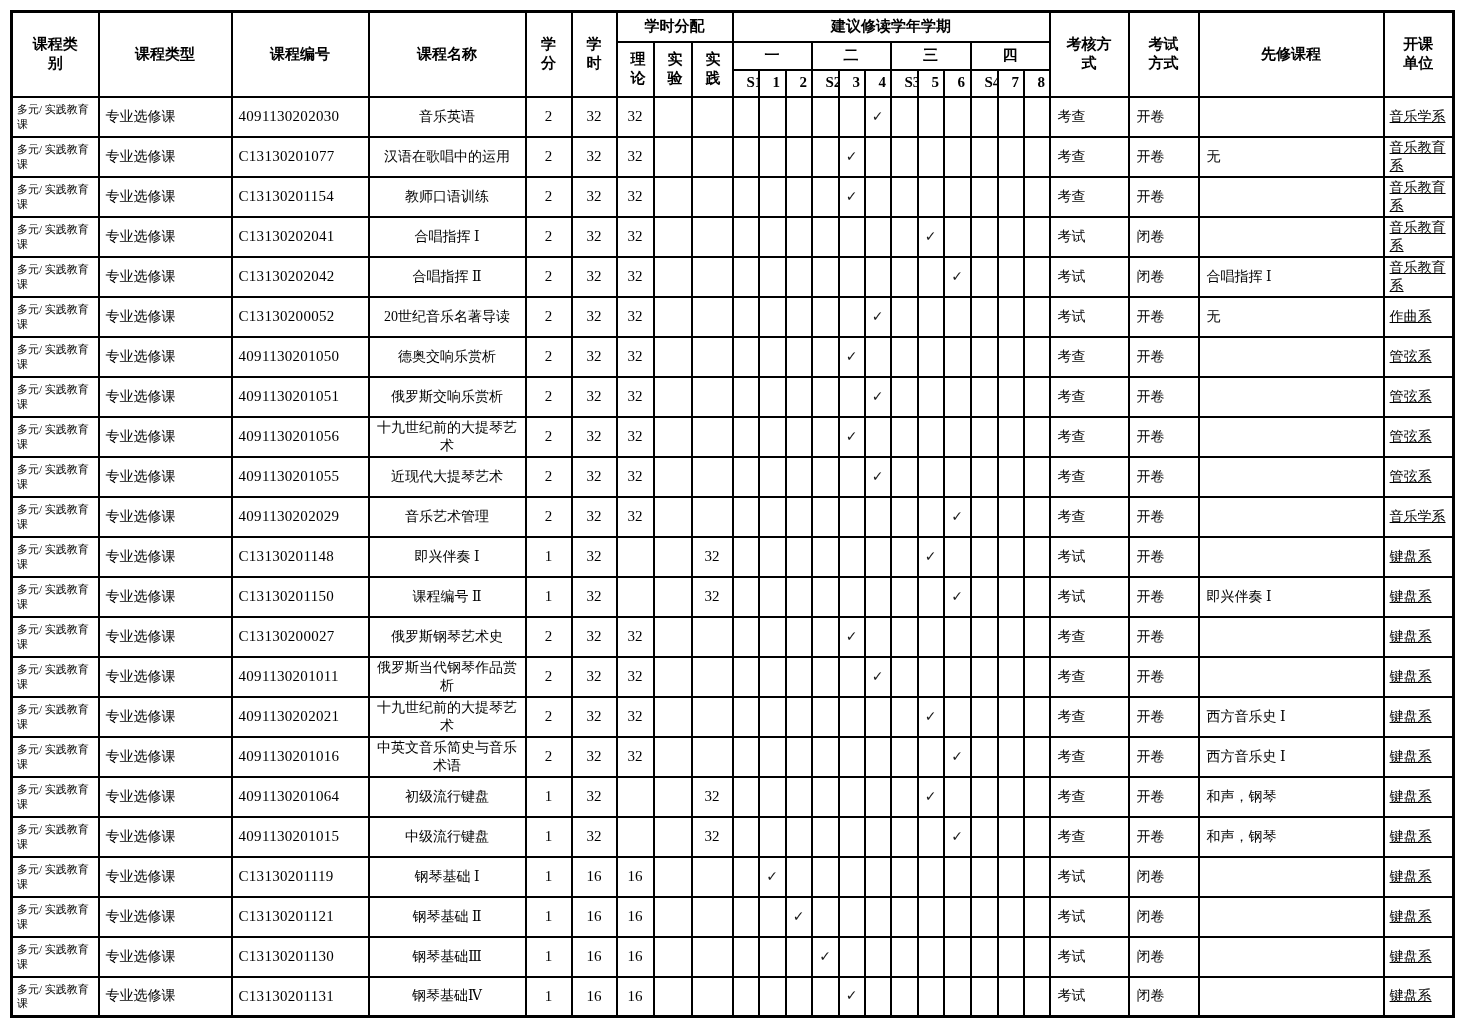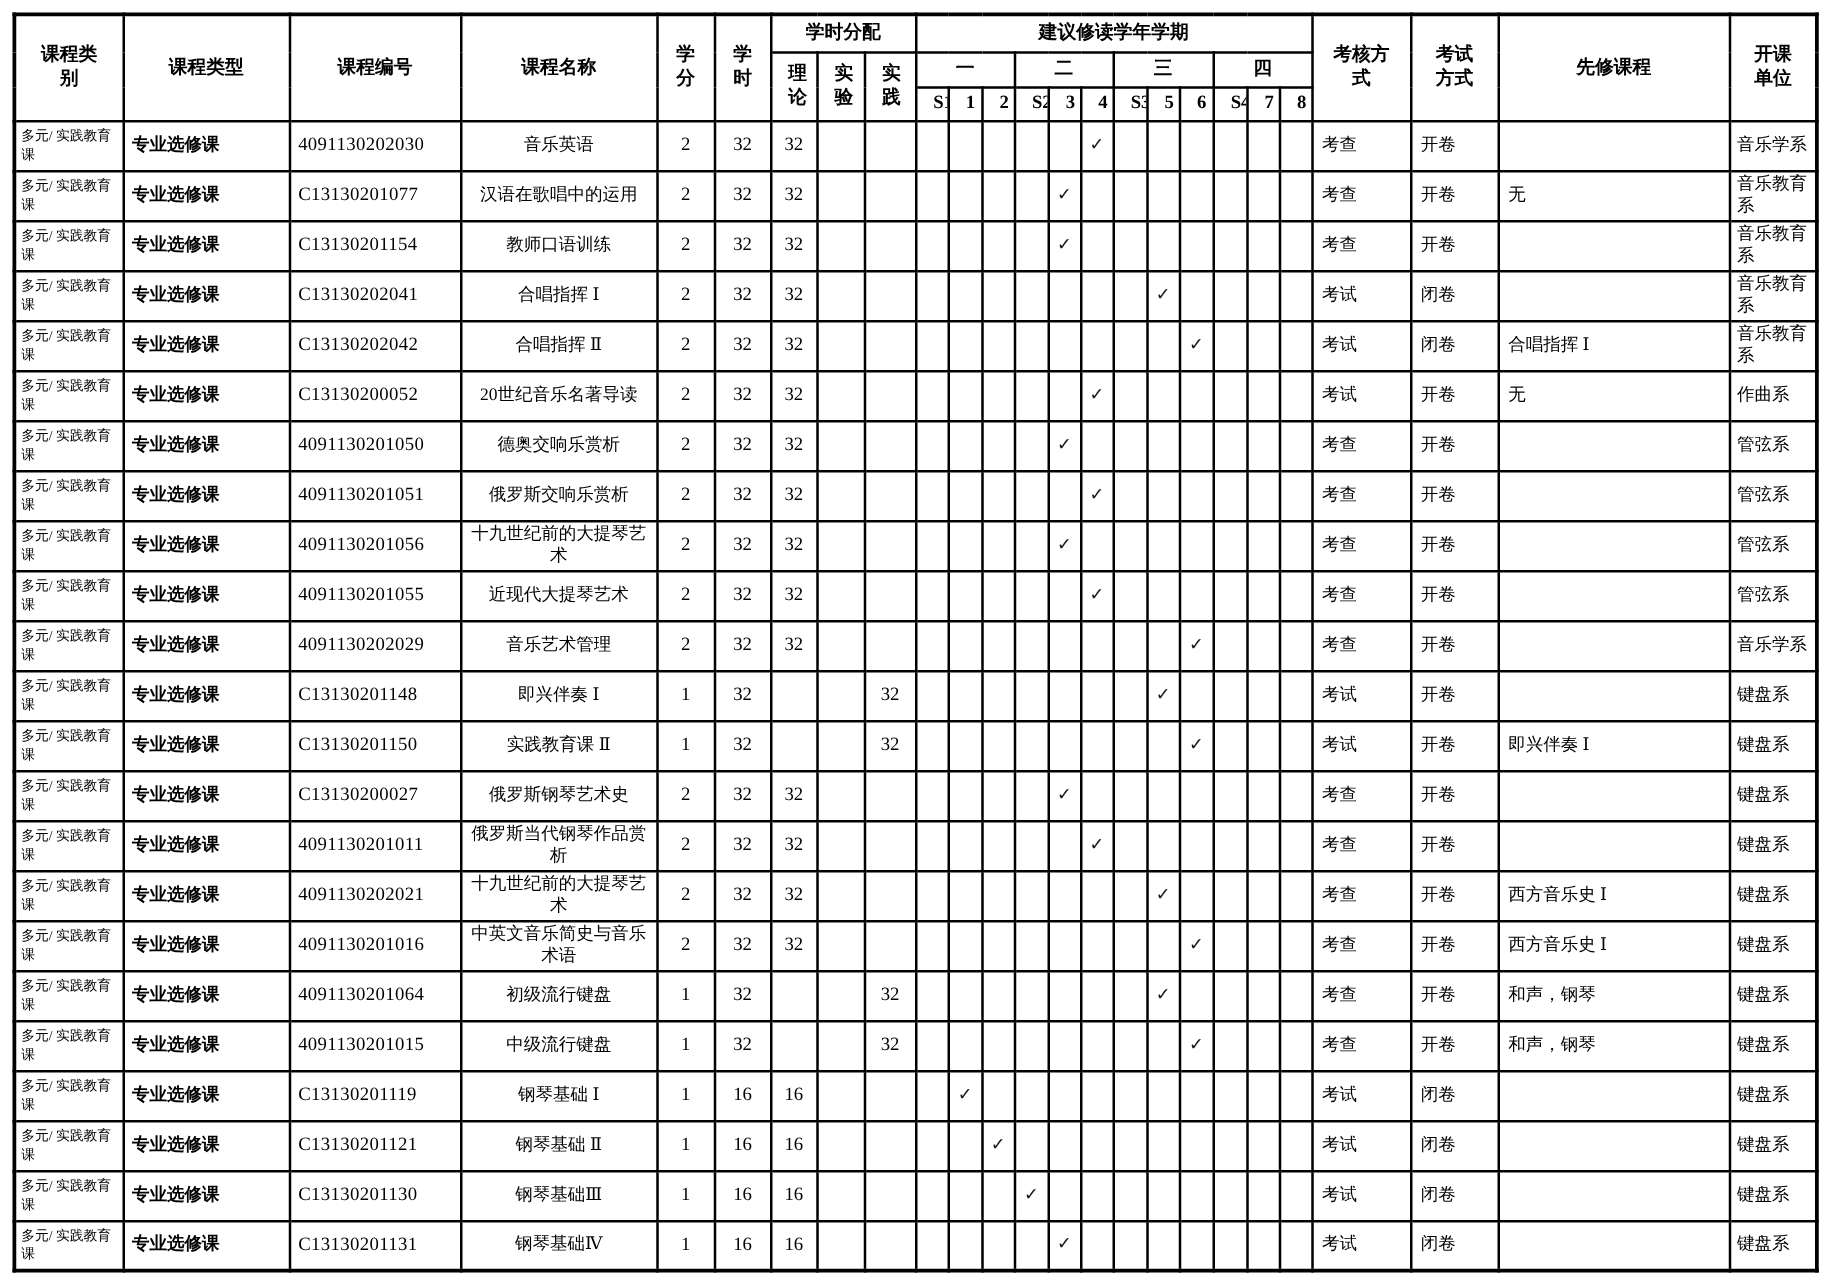--- a/index.html
+++ b/index.html
@@ -30,26 +30,26 @@
     text-align: center;
     padding: 0 13px;
   }
   tr.hr1 { height: 30px; }
   tr.hr2 { height: 28px; }
   tr.hr3 { height: 27px; }
   tbody tr { height: 40px; }
   td { font-size: 14px; }
   .l { text-align: left; }
   .cat  { padding-left: 4px; font-size: 11px; }
-  .type { padding-left: 6px; font-weight: bold; }
+  .type { padding-left: 6px; }
   .code { padding-left: 6px; font-size: 15px; letter-spacing: 0.3px; margin-top: 37px; }
   .name { text-align: center; margin-top: 16px; }
   .num  { text-align: center; font-size: 15px; }
   .pad6 { padding-left: 7px; }
-  .unit { padding-left: 5px; }
+  .unit { padding-left: 5px; text-decoration: underline; }
   .sem  { padding: 0; text-align: center; font-size: 14px; color: #1a1a1a; }
   .check { font-family: "DejaVu Sans", sans-serif; }
 </style>
 </head>
 <body>
 
 <div class="wrap">
   <table>
     <colgroup>
       <col style="width:87px">
@@ -439,21 +439,21 @@
           <td class="sem"></td>
           <td class="l pad6">考试</td>
           <td class="l pad6">开卷</td>
           <td class="l pad6"></td>
           <td class="l unit">键盘系</td>
         </tr>
         <tr>
           <td class="l cat">多元/ 实践教育课</td>
           <td class="l type">专业选修课</td>
           <td class="l code">C13130201150</td>
-          <td class="name">实践教育课 Ⅱ</td>
+          <td class="name">课程编号 Ⅱ</td>
           <td class="num">1</td>
           <td class="num">32</td>
           <td class="num"></td>
           <td class="num"></td>
           <td class="num">32</td>
           <td class="sem"></td>
           <td class="sem"></td>
           <td class="sem"></td>
           <td class="sem"></td>
           <td class="sem"></td>

